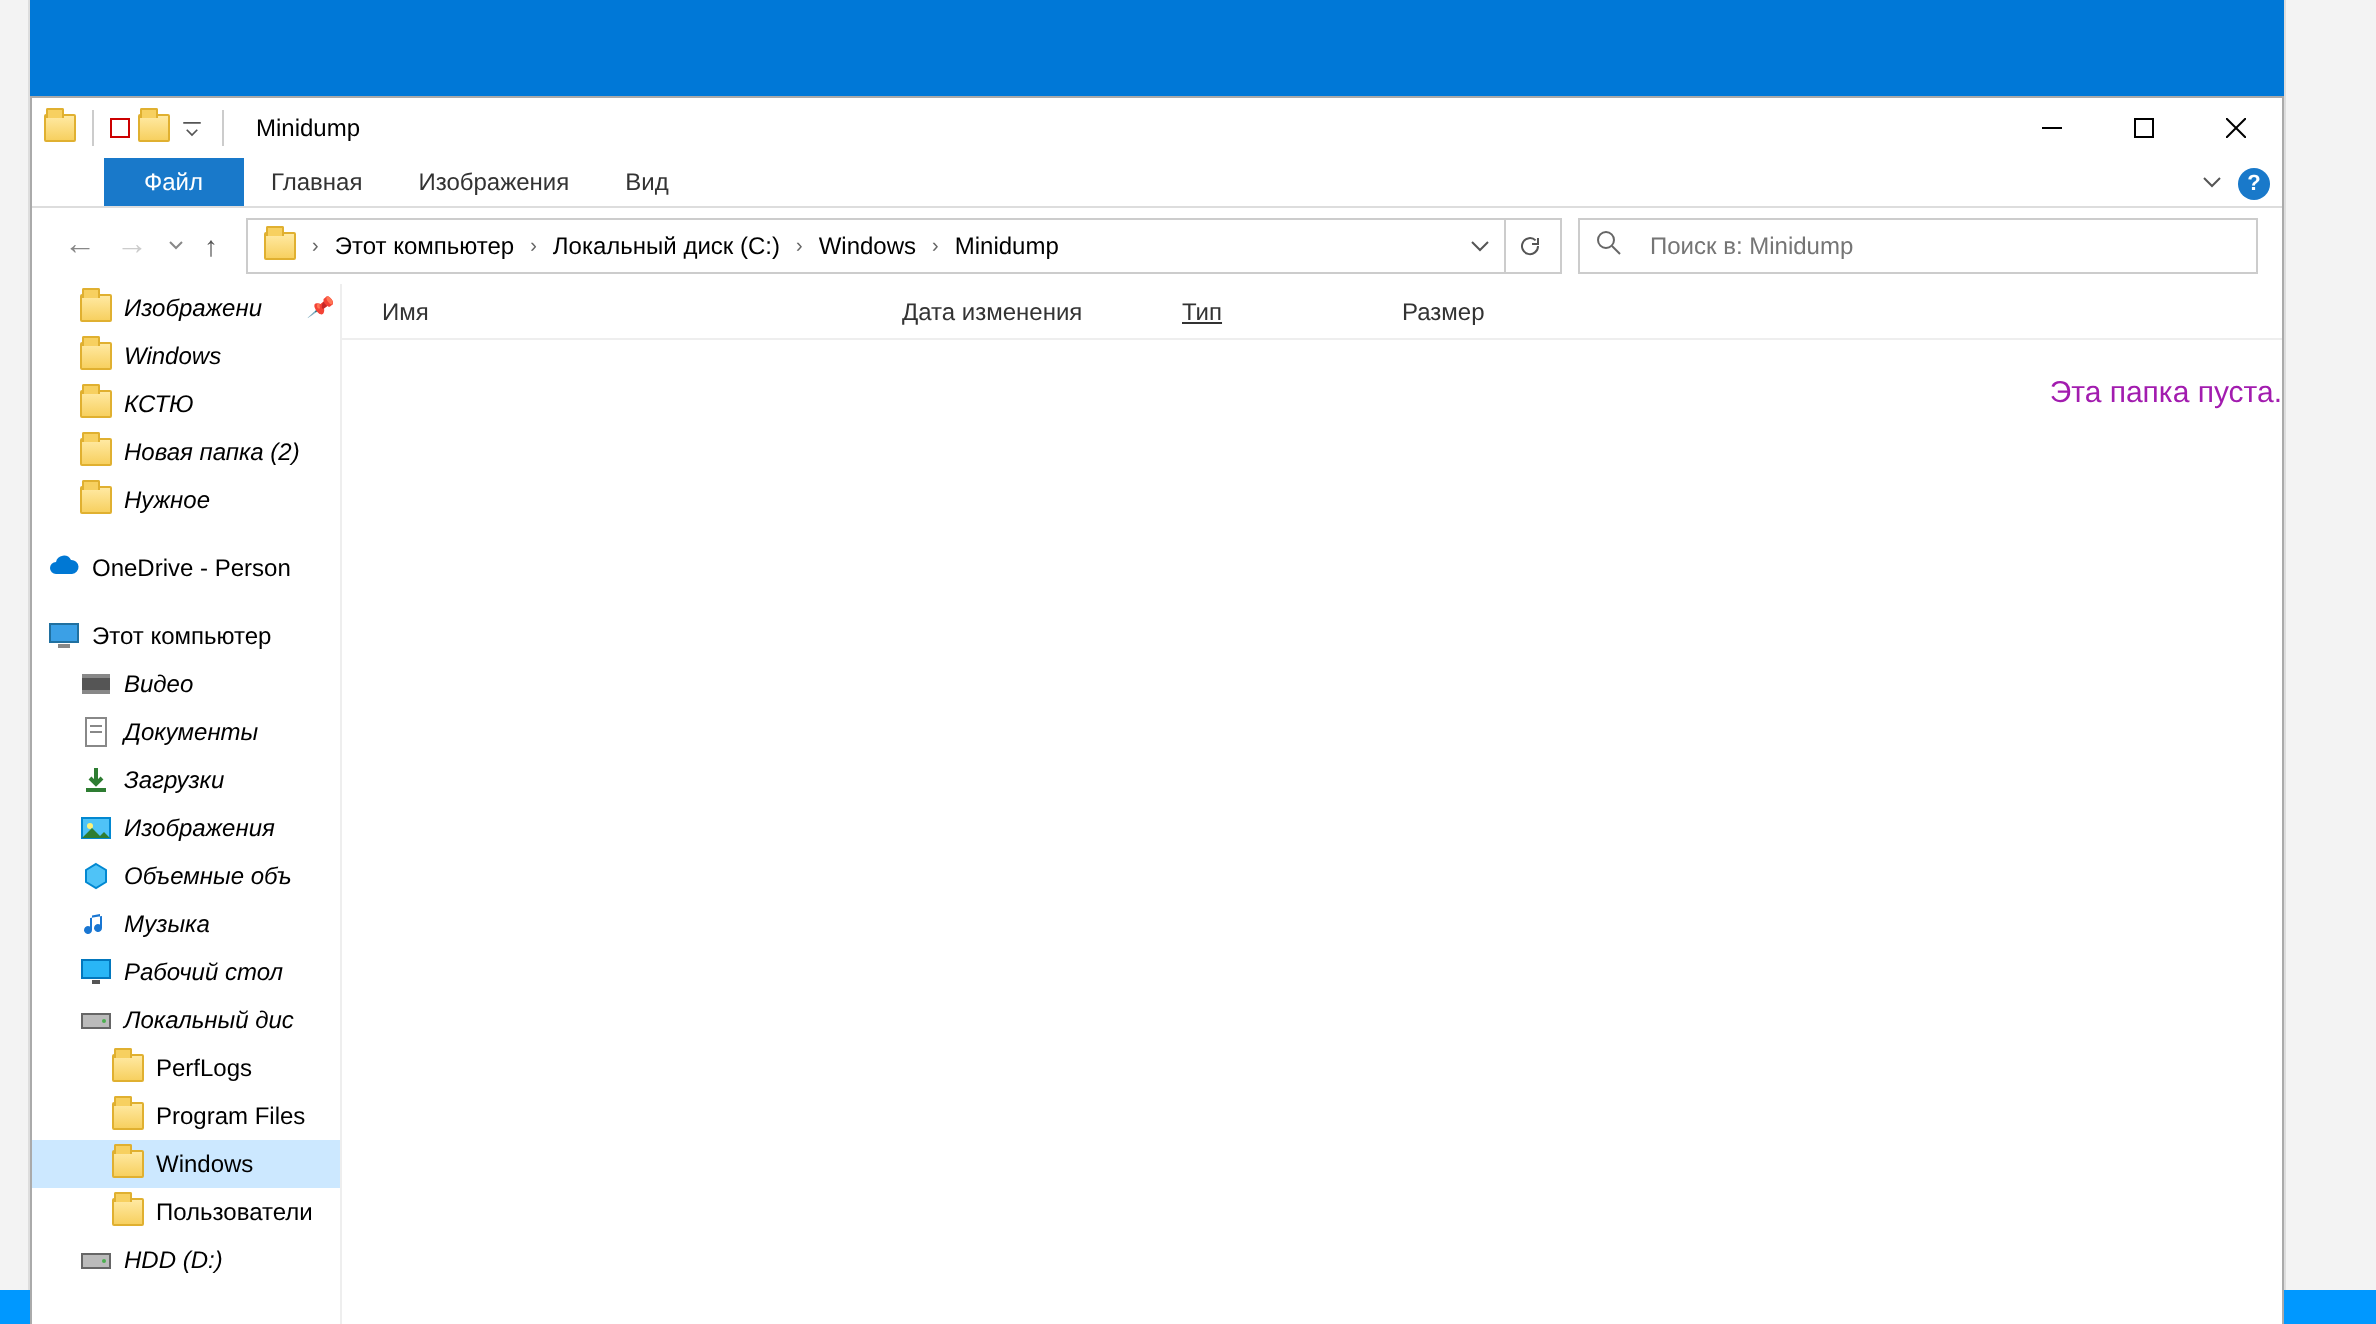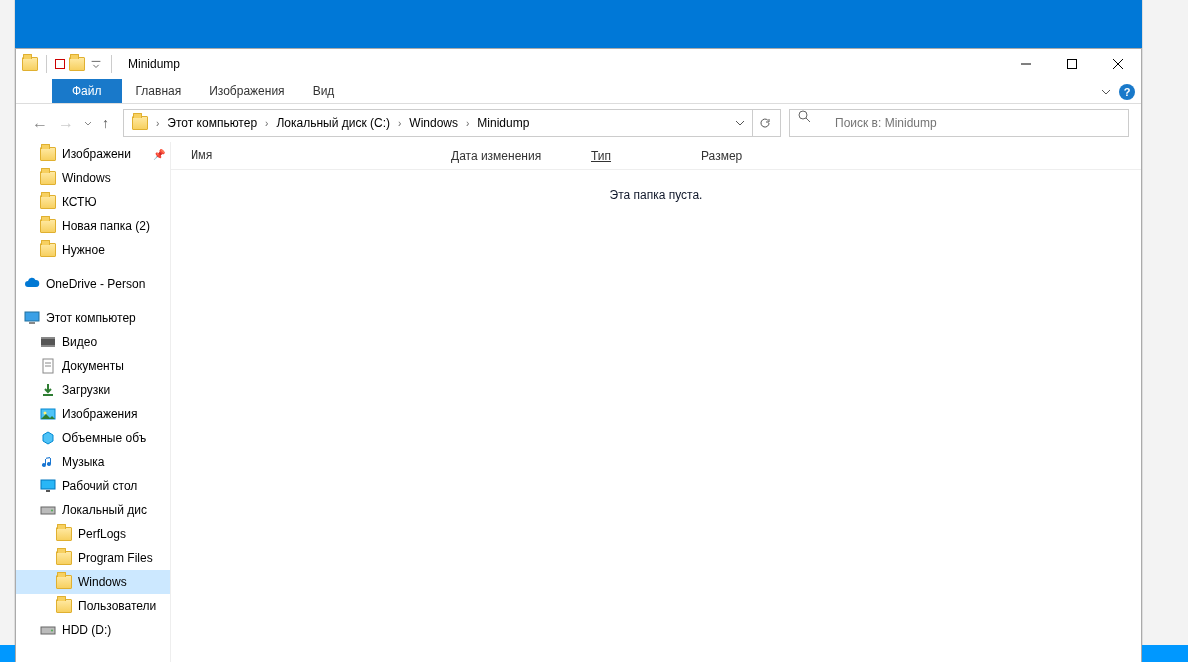--- a/index.html
+++ b/index.html
@@ -24,43 +24,43 @@
 .nav-arrow { color: #888; font-size: 16px; cursor:pointer; }
 .nav-arrow.disabled { color: #ccc; }
 .up-arrow { color:#555; font-size:14px; cursor:pointer; }
 .addrbar { flex: 1; height: 28px; border: 1px solid #ccc; display: flex; align-items: center; padding: 0 4px; gap: 0; }
 .addr-ico { margin: 0 4px; }
 .crumb { font-size: 12px; color: #000; padding: 0 4px; cursor:pointer; display:flex; align-items:center; }
 .crumb-sep { font-size: 10px; color: #666; padding: 0 4px; }
 .addr-ctrl { display:flex; align-items:center; margin-left:auto; }
 .addr-btn { width:24px; height:26px; display:flex; align-items:center; justify-content:center; cursor:pointer; color:#555; font-size:12px;}
 .addr-btn.refresh { border-left:1px solid #ccc; }
-.searchbox { width: 340px; height: 28px; border: 1px solid #ccc; display:flex; padding: 0 8px; gap:24px; margin-right: 2px; }
+.searchbox { width: 340px; height: 28px; border: 1px solid #ccc; display:flex; align-items:center; padding: 0 8px; gap:14px; margin-right: 2px; }
 .searchbox input { border:none; outline:none; font-size:12px; flex:1; color:#555; }
 .search-ico { color:#666; font-size:13px; }
 .content-area { flex:1; display:flex; min-height:0; }
 .sidebar { width: 155px; border-right: 1px solid #eee; overflow-y:auto; position:relative; }
 .sidebar::-webkit-scrollbar { width:16px; }
 .sidebar::-webkit-scrollbar-track { background:#f0f0f0; }
 .sidebar::-webkit-scrollbar-thumb { background:#c0c0c0; }
 .tree-item { display:flex; align-items:center; height:24px; font-size:12px; color:#000; padding-left: 8px; gap:6px; cursor:pointer; white-space:nowrap; overflow:hidden; }
-.tree-item.indent1 { padding-left: 24px; }
+.tree-item.indent1 { padding-left: 24px; font-style: italic; }
 .tree-item.indent2 { padding-left: 40px; }
 .tree-item.selected { background:#cce8ff; }
 .tree-spacer { height: 10px; }
 .ico { width:16px; height:16px; display:inline-flex; align-items:center; justify-content:center; flex-shrink:0; }
 .ico-pin { color:#888; font-size:10px; margin-left:auto; margin-right:4px; }
 .main-pane { flex:1; display:flex; flex-direction:column; }
 .col-headers { height: 28px; display:flex; align-items:center; border-bottom: 1px solid #eee; font-size:12px; color:#333; }
 .col { padding: 0 10px; cursor:pointer; display:flex; align-items:center; height:100%; border-right:1px solid transparent; }
-.col-name { width: 270px; padding-left: 20px; font-family: Liberation Mono, monospace; }
+.col-name { width: 270px; padding-left: 20px; }
 .col-date { width: 140px; }
 .col-type { width: 110px; text-decoration: underline; }
 .col-size { width: 90px; }
-.empty-msg { text-align:center; font-size:12px; color:#0f172a; padding: 18px 0; }
+.empty-msg { text-align:right; font-size:15px; color:#a21caf; padding: 18px 0; }
 .statusbar { height: 24px; border-top:1px solid #ddd; display:flex; align-items:center; padding: 12px 10px; font-size:12px; color:#1979ca; }
 .status-right { margin-left:auto; display:flex; gap:2px; }
 .view-btn { width:22px; height:18px; border:1px solid #1979ca; display:flex; align-items:center; justify-content:center; cursor:pointer; }
 .view-btn.inactive { border-color:#999; color:#666; }
 .svg-icon { width:16px; height:16px; }
 .quick-redbox { width:10px; height:10px; border:1px solid #c00; display:inline-block; }
 .bg-strip { position:absolute; left:0; top:0; width:15px; height:662px; background:#f3f3f3; border-right:1px solid #ddd;}
 .bg-right { position:absolute; right:0; top:0; width:46px; height:662px; background:#f3f3f3; border-left:1px solid #ddd; }
 .bg-bottom { position:absolute; left:0; bottom:0; width:1188px; height:17px; background:#0098ff;}
 </style>

